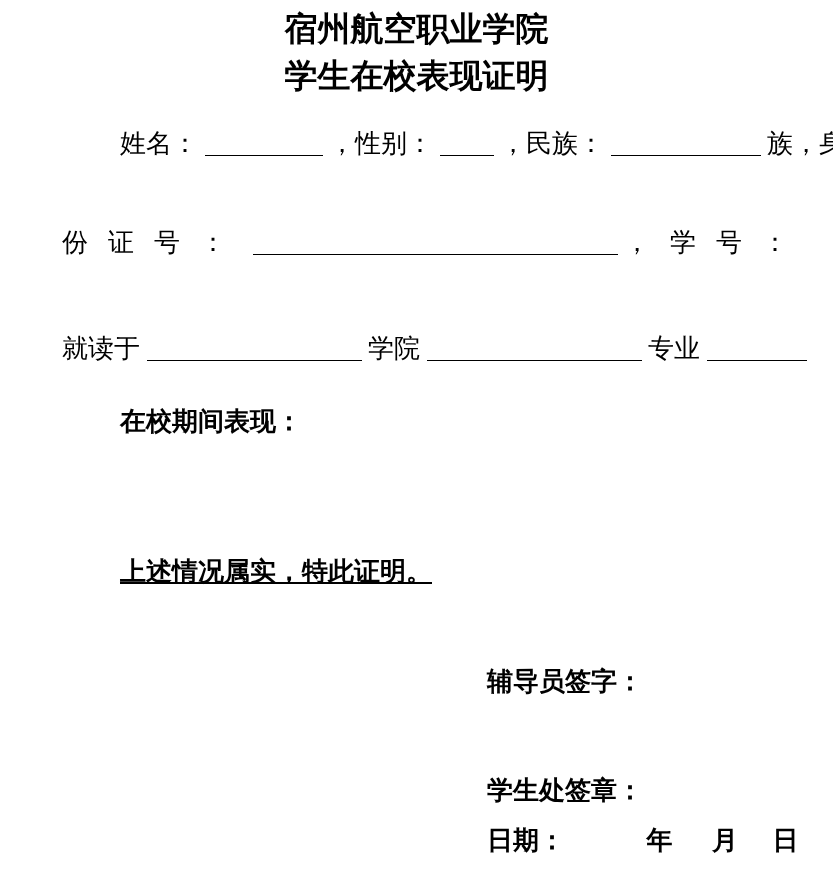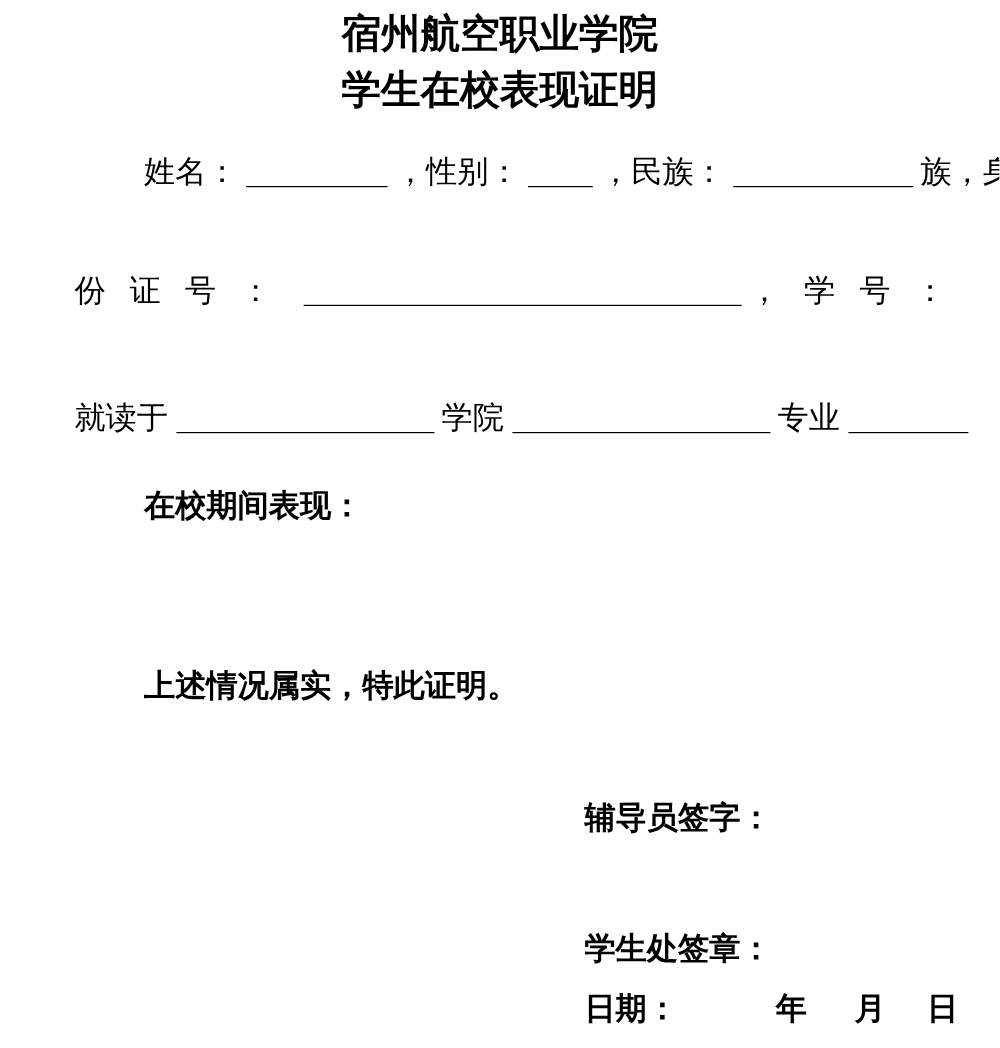--- a/index.html
+++ b/index.html
@@ -72,21 +72,21 @@
     <span class="blank" style="width:215px;"></span>
     <span>学院</span>
     <span class="blank" style="width:215px;"></span>
     <span>专业</span>
     <span class="blank" style="width:100px;"></span>
   </div>
 
 
   <div class="line l-indent bold" style="top:407px;">在校期间表现：</div>
 
-  <div class="line l-indent bold" style="top:557px;">上述情况属实，特此证明。</div>
+  <div class="line l-indent bold" style="top:557px;text-decoration:underline;">上述情况属实，特此证明。</div>
 
   <div class="line l-sign bold" style="top:776px;">学生处签章：</div>
 
   <div class="line l-sign bold" style="top:667px;">辅导员签字：</div>
 
   <div class="line l-sign bold" style="top:826px;">
     <span>日期：</span>
     <span class="dy">年</span>
     <span class="dm">月</span>
     <span class="dd">日</span>

